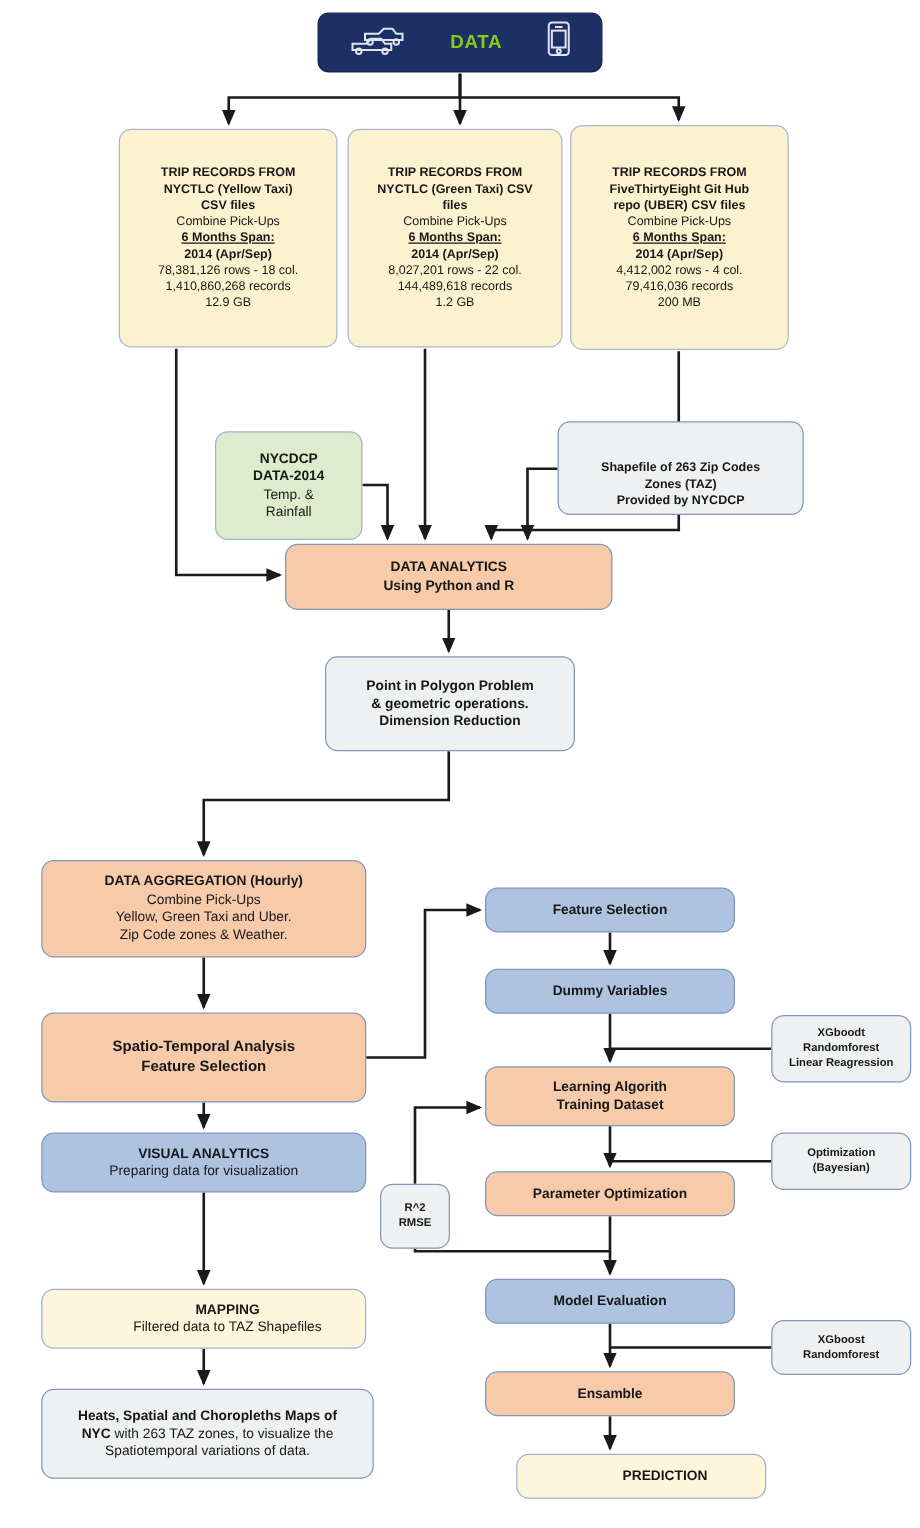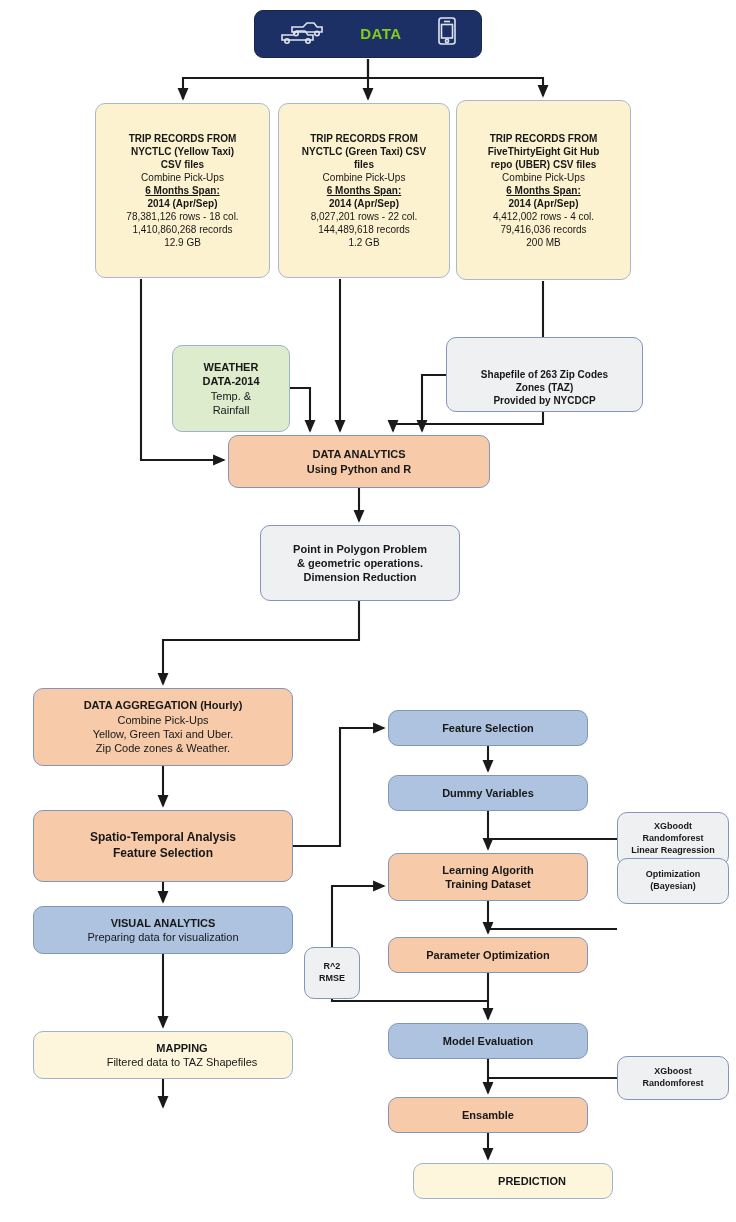--- a/index.html
+++ b/index.html
@@ -57,21 +57,21 @@
   #feat-sel{left:388px;top:710px;width:200px;height:36px;}
   #dummy{left:388px;top:775px;width:200px;height:36px;}
   #learn{left:388px;top:853px;width:200px;height:48px;flex-direction:column;}
   #paramopt{left:388px;top:937px;width:200px;height:36px;}
   #modeleval{left:388px;top:1023px;width:200px;height:36px;}
   #ensamble{left:388px;top:1097px;width:200px;height:36px;}
   #prediction{left:388px;top:1163px;width:200px;height:36px;margin-left:25px;}
 
   #rmse{left:304px;top:947px;width:56px;height:52px;flex-direction:column;}
   #algos{left:617px;top:812px;width:112px;height:54px;flex-direction:column;}
-  #bayes{left:617px;top:858px;width:112px;height:46px;flex-direction:column;}
+  #bayes{left:617px;top:906px;width:112px;height:46px;flex-direction:column;}
   #xgb2{left:617px;top:1056px;width:112px;height:44px;flex-direction:column;}
 </style>
 </head>
 <body>
 
 <div id="canvas">
 
   <svg class="links" viewBox="0 0 736 1222" xmlns="http://www.w3.org/2000/svg">
     <defs>
       <marker id="ah" markerWidth="7" markerHeight="7" refX="5.2" refY="3" orient="auto" markerUnits="strokeWidth">
@@ -190,21 +190,21 @@
     <span class="ln b">repo (UBER) CSV files</span>
     <span class="ln">Combine Pick-Ups</span>
     <span class="ln b u">6 Months Span:</span>
     <span class="ln b">2014 (Apr/Sep)</span>
     <span class="ln">4,412,002 rows - 4 col.</span>
     <span class="ln">79,416,036 records</span>
     <span class="ln">200 MB</span>
   </div>
 
   <div class="node green fs11" id="weather">
-    <span class="ln b">WEATHER</span>
+    <span class="ln b">NYCDCP</span>
     <span class="ln b">DATA-2014</span>
     <span class="ln">Temp. &amp;</span>
     <span class="ln">Rainfall</span>
   </div>
 
   <div class="node grey fs10" id="shapefile">
     <span class="ln b">Shapefile of 263 Zip Codes</span>
     <span class="ln b">Zones (TAZ)</span>
     <span class="ln b">Provided by  NYCDCP</span>
   </div>
@@ -235,20 +235,25 @@
   <div class="node blue fs11" id="visual">
     <span class="ln b">VISUAL ANALYTICS</span>
     <span class="ln">Preparing data for visualization</span>
   </div>
 
   <div class="node lightyellow fs11" id="mapping">
     <span class="ln b">MAPPING</span>
     <span class="ln">Filtered data to TAZ Shapefiles</span>
   </div>
 
+  <div class="node grey fs11" id="maps-out">
+    <span class="ln b">Heats, Spatial and Choropleths Maps of</span>
+    <span class="ln"><b>NYC</b><span> with 263 TAZ zones, to visualize the</span></span>
+    <span class="ln">Spatiotemporal variations of data.</span>
+  </div>
 
   <div class="node blue fs11 b" id="feat-sel">
     <span class="ln">Feature Selection</span>
   </div>
 
   <div class="node blue fs11 b" id="dummy">
     <span class="ln">Dummy Variables</span>
   </div>
 
   <div class="node peach fs11" id="learn">

